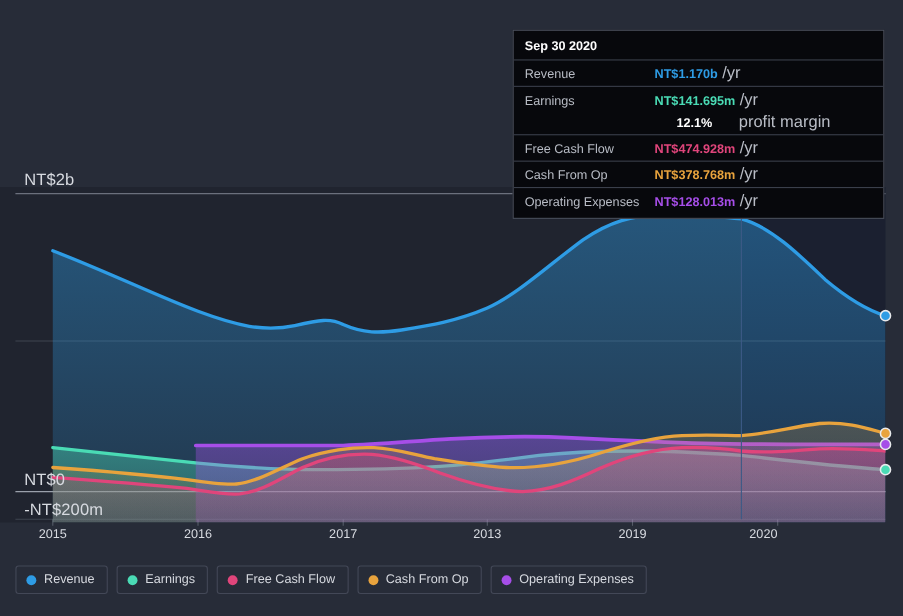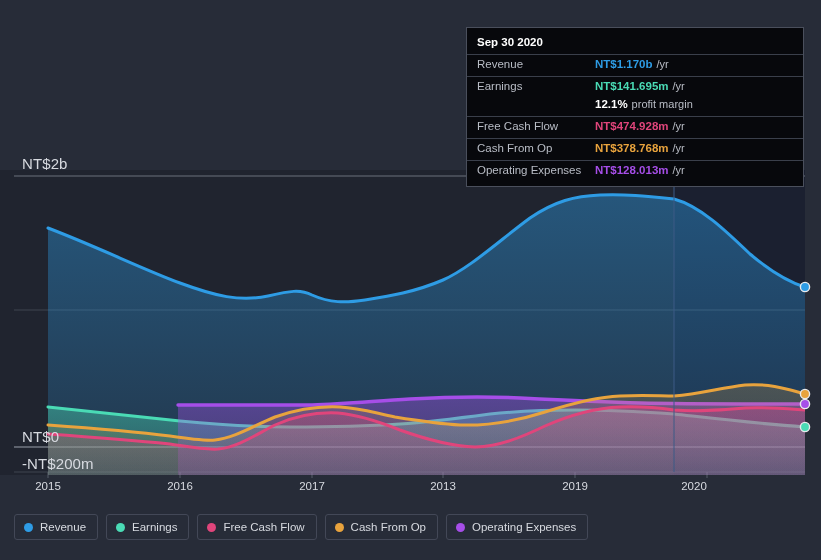--- a/index.html
+++ b/index.html
@@ -69,35 +69,35 @@
     color: #ffffff;
     padding: 2px 10px 6px 10px;
   }
   .tt-row {
     display: flex;
     align-items: baseline;
     border-top: 1px solid #3a3f4b;
     padding: 3px 10px 3px 10px;
     min-height: 15px;
   }
-  .tt-row.no-rule { border-top: none; padding-top: 0; }
+  .tt-row.no-rule { border-top: none; padding-top: 0; gap: 20px; }
   .tt-label {
     width: 118px;
     flex: 0 0 118px;
     font-size: 11.5px;
     color: #b9bdc6;
     white-space: nowrap;
   }
   .tt-value {
     font-size: 11.5px;
     font-weight: bold;
     white-space: nowrap;
   }
   .tt-suffix {
-    font-size: 11px;
+    font-size: 15px;
     color: #b9bdc6;
     margin-left: 4px;
     white-space: nowrap;
   }
 
   
   .legend {
     position: absolute;
     left: 14px;
     top: 514px;

